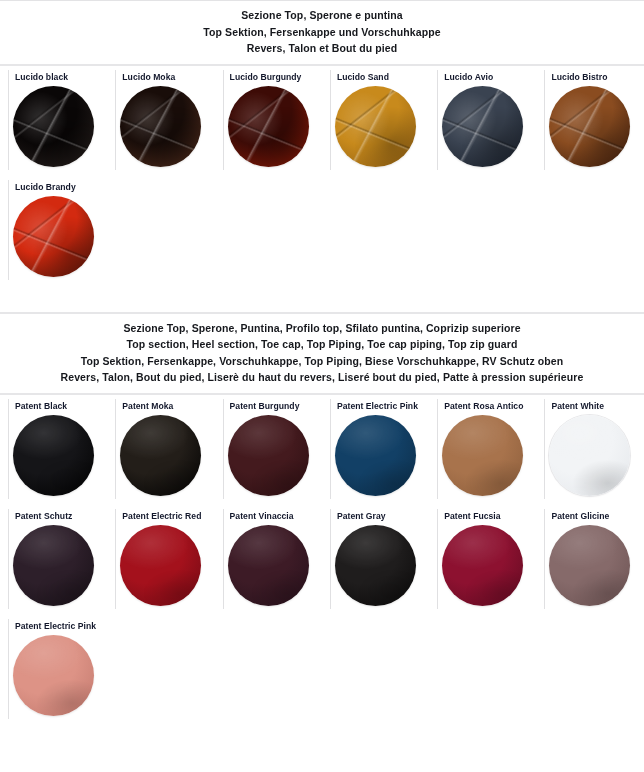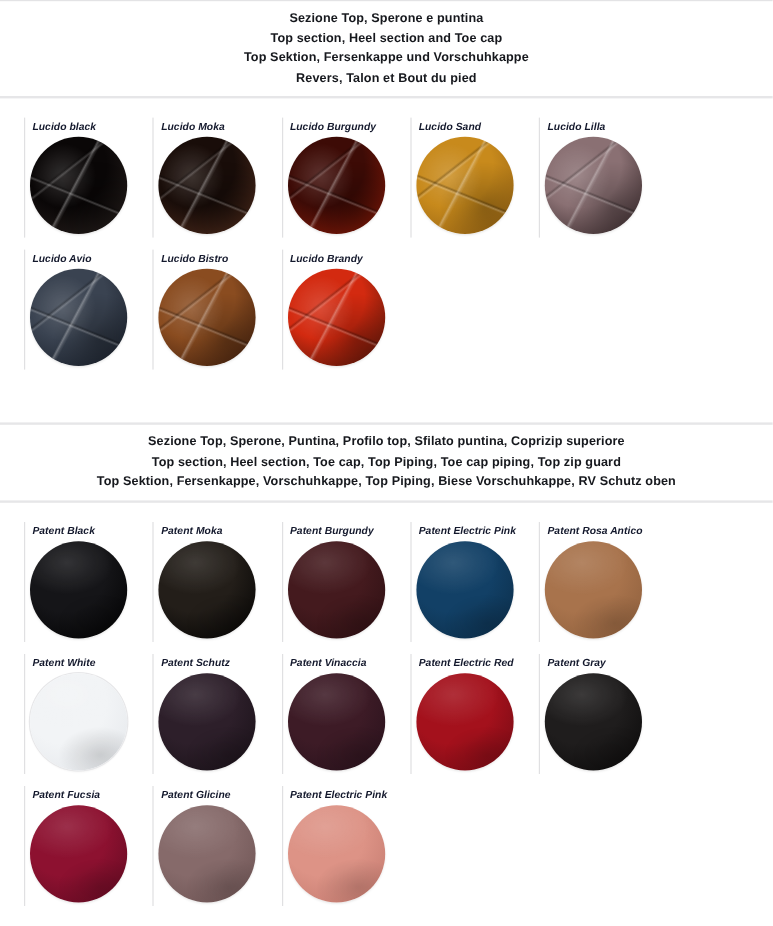--- a/index.html
+++ b/index.html
@@ -50,23 +50,22 @@
     color: #16181d;
     letter-spacing: 0.01em;
     white-space: nowrap;
   }
 
   
   .swatch-grid {
     display: flex;
     flex-wrap: wrap;
     width: 644px;
-    padding: 12px;
+    padding: 0;
     margin: 0;
-    font-style: italic;
   }
   .swatch-cell {
     width: 107.3px;
     height: 110px;
     position: relative;
     padding: 6px 0 0 0;
   }
   
   .swatch-cell::before {
     content: "";
@@ -134,21 +133,20 @@
 </style>
 </head>
 <body>
 
 <div class="page">
 
   <hr class="hrule">
 
   <div class="section-header">
     <div class="hline">Sezione Top, Sperone e puntina</div>
-    <div class="hline">Top section, Heel section and Toe cap</div>
     <div class="hline">Top Sektion, Fersenkappe und Vorschuhkappe</div>
     <div class="hline">Revers, Talon et Bout du pied</div>
   </div>
 
   <hr class="hrule thick">
 
   <div class="swatch-grid" id="grid-lucido">
       <div class="swatch-cell">
         <div class="swatch-label">Lucido black</div>
         <div class="swatch-disc-wrap">
@@ -164,26 +162,20 @@
       <div class="swatch-cell">
         <div class="swatch-label">Lucido Burgundy</div>
         <div class="swatch-disc-wrap">
           <div class="swatch-disc textured" style="background: radial-gradient(circle at 36% 30%, rgb(61, 11, 6) 0%, rgb(61, 11, 6) 45%, rgb(145, 28, 8) 100%);"></div>
         </div>
       </div>
       <div class="swatch-cell">
         <div class="swatch-label">Lucido Sand</div>
         <div class="swatch-disc-wrap">
           <div class="swatch-disc textured" style="background: radial-gradient(circle at 36% 30%, rgb(200, 138, 28) 0%, rgb(200, 138, 28) 45%, rgb(140, 92, 18) 100%);"></div>
-        </div>
-      </div>
-      <div class="swatch-cell">
-        <div class="swatch-label">Lucido Lilla</div>
-        <div class="swatch-disc-wrap">
-          <div class="swatch-disc textured" style="background: radial-gradient(circle at 36% 30%, rgb(138, 112, 115) 0%, rgb(138, 112, 115) 45%, rgb(42, 29, 31) 100%);"></div>
         </div>
       </div>
       <div class="swatch-cell">
         <div class="swatch-label">Lucido Avio</div>
         <div class="swatch-disc-wrap">
           <div class="swatch-disc textured" style="background: radial-gradient(circle at 36% 30%, rgb(58, 67, 81) 0%, rgb(58, 67, 81) 45%, rgb(20, 26, 36) 100%);"></div>
         </div>
       </div>
       <div class="swatch-cell">
         <div class="swatch-label">Lucido Bistro</div>
@@ -200,20 +192,21 @@
     </div>
 
   <div class="block-spacer"></div>
 
   <hr class="hrule thick">
 
   <div class="section-header">
     <div class="hline">Sezione Top, Sperone, Puntina, Profilo top, Sfilato puntina, Coprizip superiore</div>
     <div class="hline">Top section, Heel section, Toe cap, Top Piping, Toe cap piping, Top zip guard</div>
     <div class="hline">Top Sektion, Fersenkappe, Vorschuhkappe, Top Piping, Biese Vorschuhkappe, RV Schutz oben</div>
+    <div class="hline">Revers, Talon, Bout du pied, Liserè du haut du revers, Liseré bout du pied, Patte à pression supérieure</div>
   </div>
 
   <hr class="hrule thick">
 
   <div class="swatch-grid" id="grid-patent">
       <div class="swatch-cell">
         <div class="swatch-label">Patent Black</div>
         <div class="swatch-disc-wrap">
           <div class="swatch-disc patent" style="background: radial-gradient(circle at 36% 30%, rgb(21, 21, 24) 0%, rgb(21, 21, 24) 45%, rgb(0, 0, 0) 100%);"></div>
         </div>
@@ -248,32 +241,32 @@
           <div class="swatch-disc patent ring" style="background: radial-gradient(circle at 36% 30%, rgb(242, 244, 246) 0%, rgb(242, 244, 246) 45%, rgb(227, 230, 234) 100%);"></div>
         </div>
       </div>
       <div class="swatch-cell">
         <div class="swatch-label">Patent Schutz</div>
         <div class="swatch-disc-wrap">
           <div class="swatch-disc patent" style="background: radial-gradient(circle at 36% 30%, rgb(45, 31, 42) 0%, rgb(45, 31, 42) 45%, rgb(22, 15, 21) 100%);"></div>
         </div>
       </div>
       <div class="swatch-cell">
+        <div class="swatch-label">Patent Electric Red</div>
+        <div class="swatch-disc-wrap">
+          <div class="swatch-disc patent" style="background: radial-gradient(circle at 36% 30%, rgb(164, 17, 28) 0%, rgb(164, 17, 28) 45%, rgb(110, 10, 19) 100%);"></div>
+        </div>
+      </div>
+      <div class="swatch-cell">
         <div class="swatch-label">Patent Vinaccia</div>
         <div class="swatch-disc-wrap">
           <div class="swatch-disc patent" style="background: radial-gradient(circle at 36% 30%, rgb(61, 27, 38) 0%, rgb(61, 27, 38) 45%, rgb(37, 16, 26) 100%);"></div>
         </div>
       </div>
       <div class="swatch-cell">
-        <div class="swatch-label">Patent Electric Red</div>
-        <div class="swatch-disc-wrap">
-          <div class="swatch-disc patent" style="background: radial-gradient(circle at 36% 30%, rgb(164, 17, 28) 0%, rgb(164, 17, 28) 45%, rgb(110, 10, 19) 100%);"></div>
-        </div>
-      </div>
-      <div class="swatch-cell">
         <div class="swatch-label">Patent Gray</div>
         <div class="swatch-disc-wrap">
           <div class="swatch-disc patent" style="background: radial-gradient(circle at 36% 30%, rgb(31, 29, 29) 0%, rgb(31, 29, 29) 45%, rgb(9, 8, 8) 100%);"></div>
         </div>
       </div>
       <div class="swatch-cell">
         <div class="swatch-label">Patent Fucsia</div>
         <div class="swatch-disc-wrap">
           <div class="swatch-disc patent" style="background: radial-gradient(circle at 36% 30%, rgb(141, 17, 48) 0%, rgb(141, 17, 48) 45%, rgb(93, 10, 32) 100%);"></div>
         </div>

